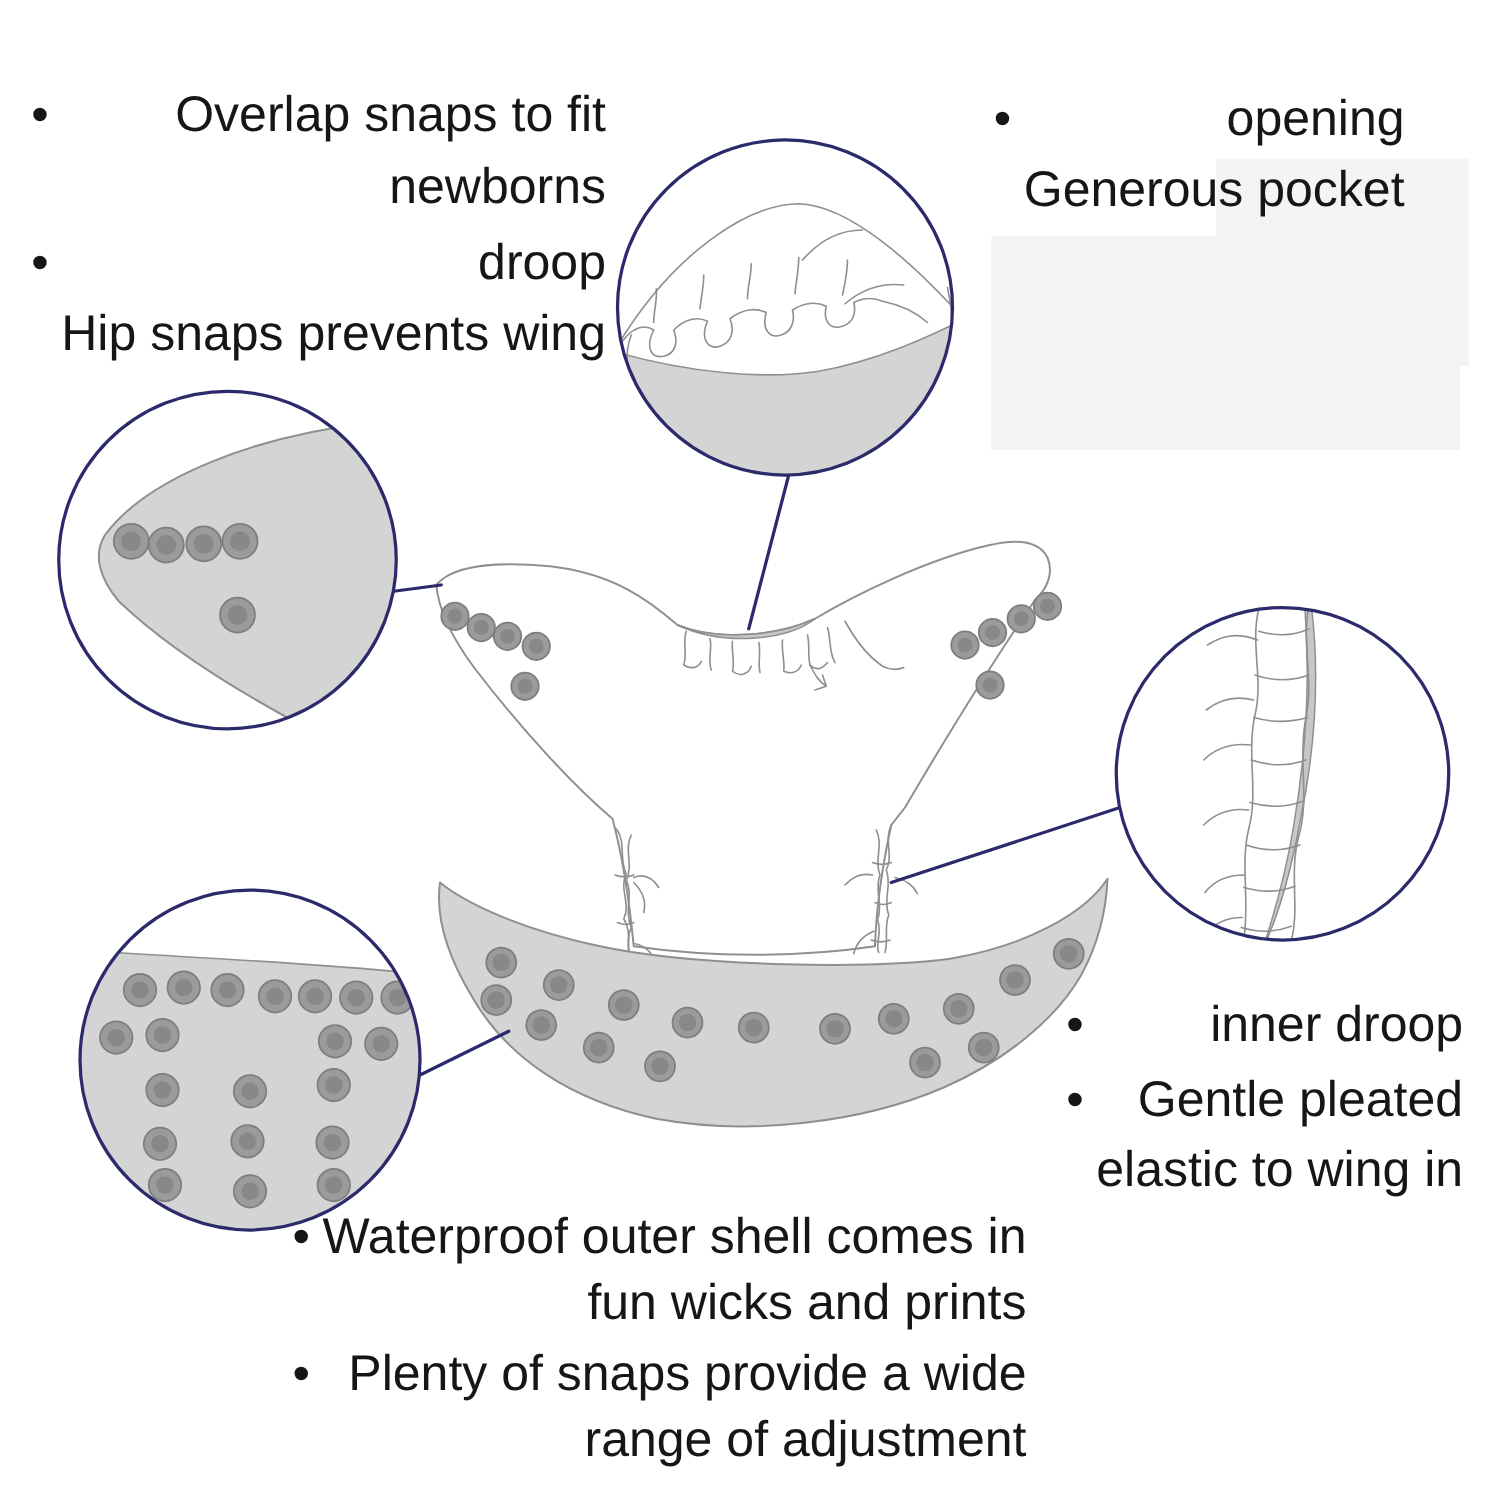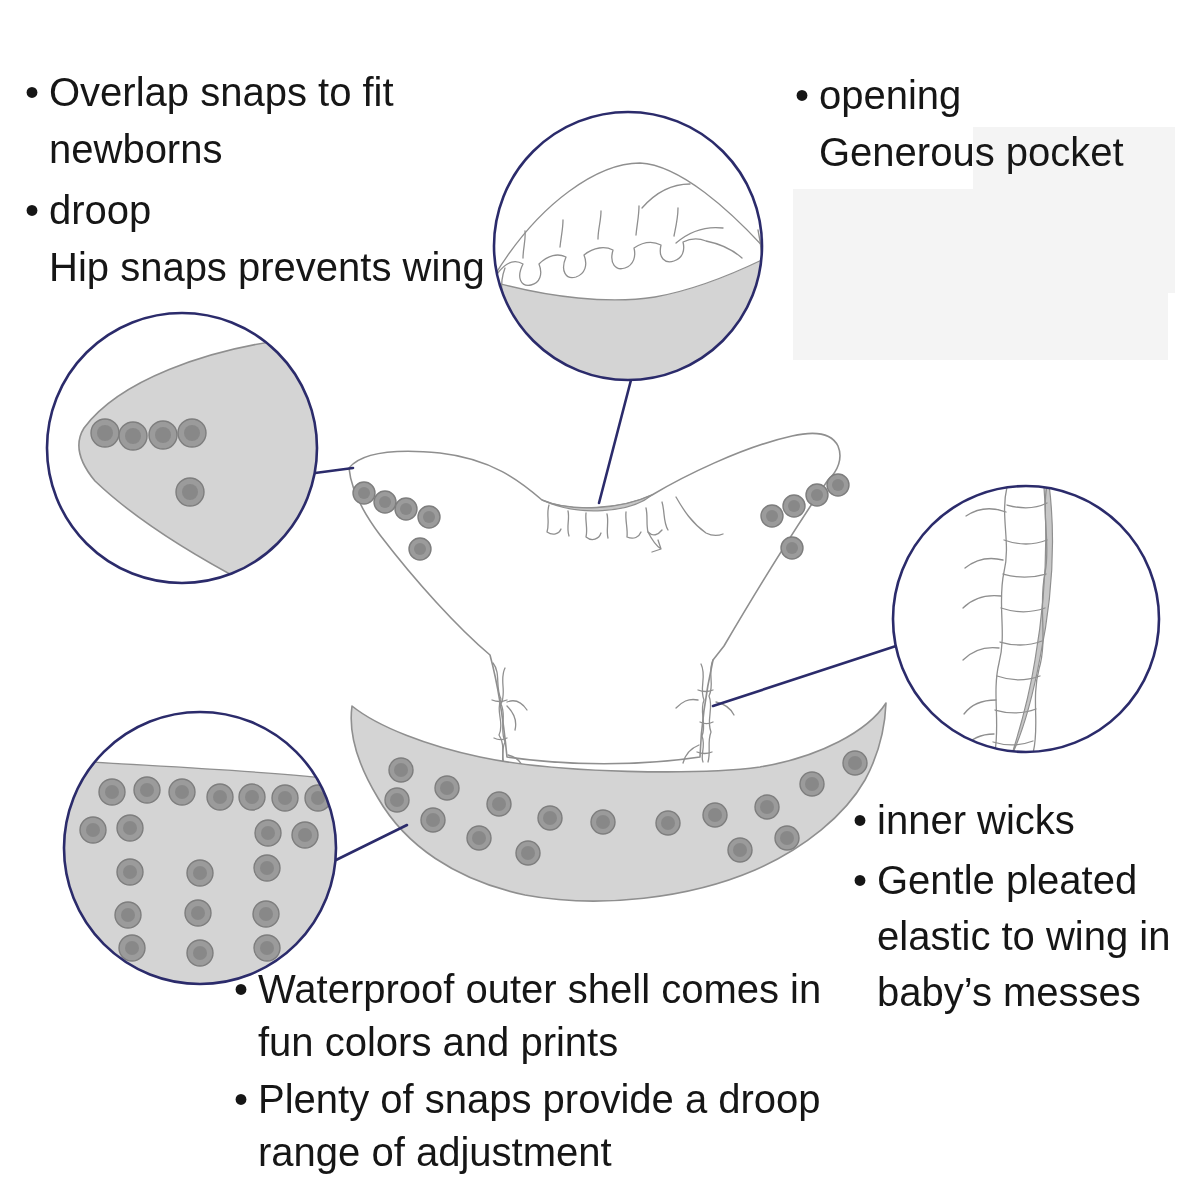--- a/index.html
+++ b/index.html
@@ -26,21 +26,21 @@
   .mag{fill:#ffffff;stroke:none;}
   .mag-rim{fill:none;stroke:var(--accent);stroke-width:2.6;}
   .lead{stroke:var(--accent);stroke-width:2.6;fill:none;stroke-linecap:round;}
   .snap{fill:var(--snap);stroke:var(--snap-edge);stroke-width:1.4;}
   .snap-core{fill:#858585;opacity:.85;}
   .patch{fill:var(--patch);}
   .note{position:absolute;font-size:40px;line-height:57px;color:var(--text);}
   .note .item{position:relative;padding-left:24px;}
   .note .item + .item{margin-top:4px;}
   .note .bullet{position:absolute;left:0;top:0;}
-  .note .line{white-space:nowrap;}
+  .note .line{white-space:nowrap;text-align:right;}
   .note-bc{line-height:53px;}
   .note-br{line-height:56px;}
 </style>
 </head>
 <body>
 
 <div class="canvas">
 
   <svg width="1200" height="1200" viewBox="0 0 1200 1200">
     <defs>
@@ -329,35 +329,34 @@
       <span class="bullet">•</span>
       <div class="line">opening</div>
       <div class="line">Generous pocket</div>
     </div>
   </div>
 
   <div class="note note-bc" style="left:234px;top:963px;">
     <div class="item">
       <span class="bullet">•</span>
       <div class="line">Waterproof outer shell comes in</div>
-      <div class="line">fun colors and prints</div>
-    </div>
-    <div class="item">
-      <span class="bullet">•</span>
-      <div class="line">Plenty of snaps provide a droop</div>
+      <div class="line">fun wicks and prints</div>
+    </div>
+    <div class="item">
+      <span class="bullet">•</span>
+      <div class="line">Plenty of snaps provide a wide</div>
       <div class="line">range of adjustment</div>
     </div>
   </div>
 
   <div class="note note-br" style="left:853px;top:792px;">
     <div class="item">
       <span class="bullet">•</span>
-      <div class="line">inner wicks</div>
+      <div class="line">inner droop</div>
     </div>
     <div class="item">
       <span class="bullet">•</span>
       <div class="line">Gentle pleated</div>
       <div class="line">elastic to wing in</div>
-      <div class="line">baby’s messes</div>
     </div>
   </div>
 
 </div>
 
 </body></html>

